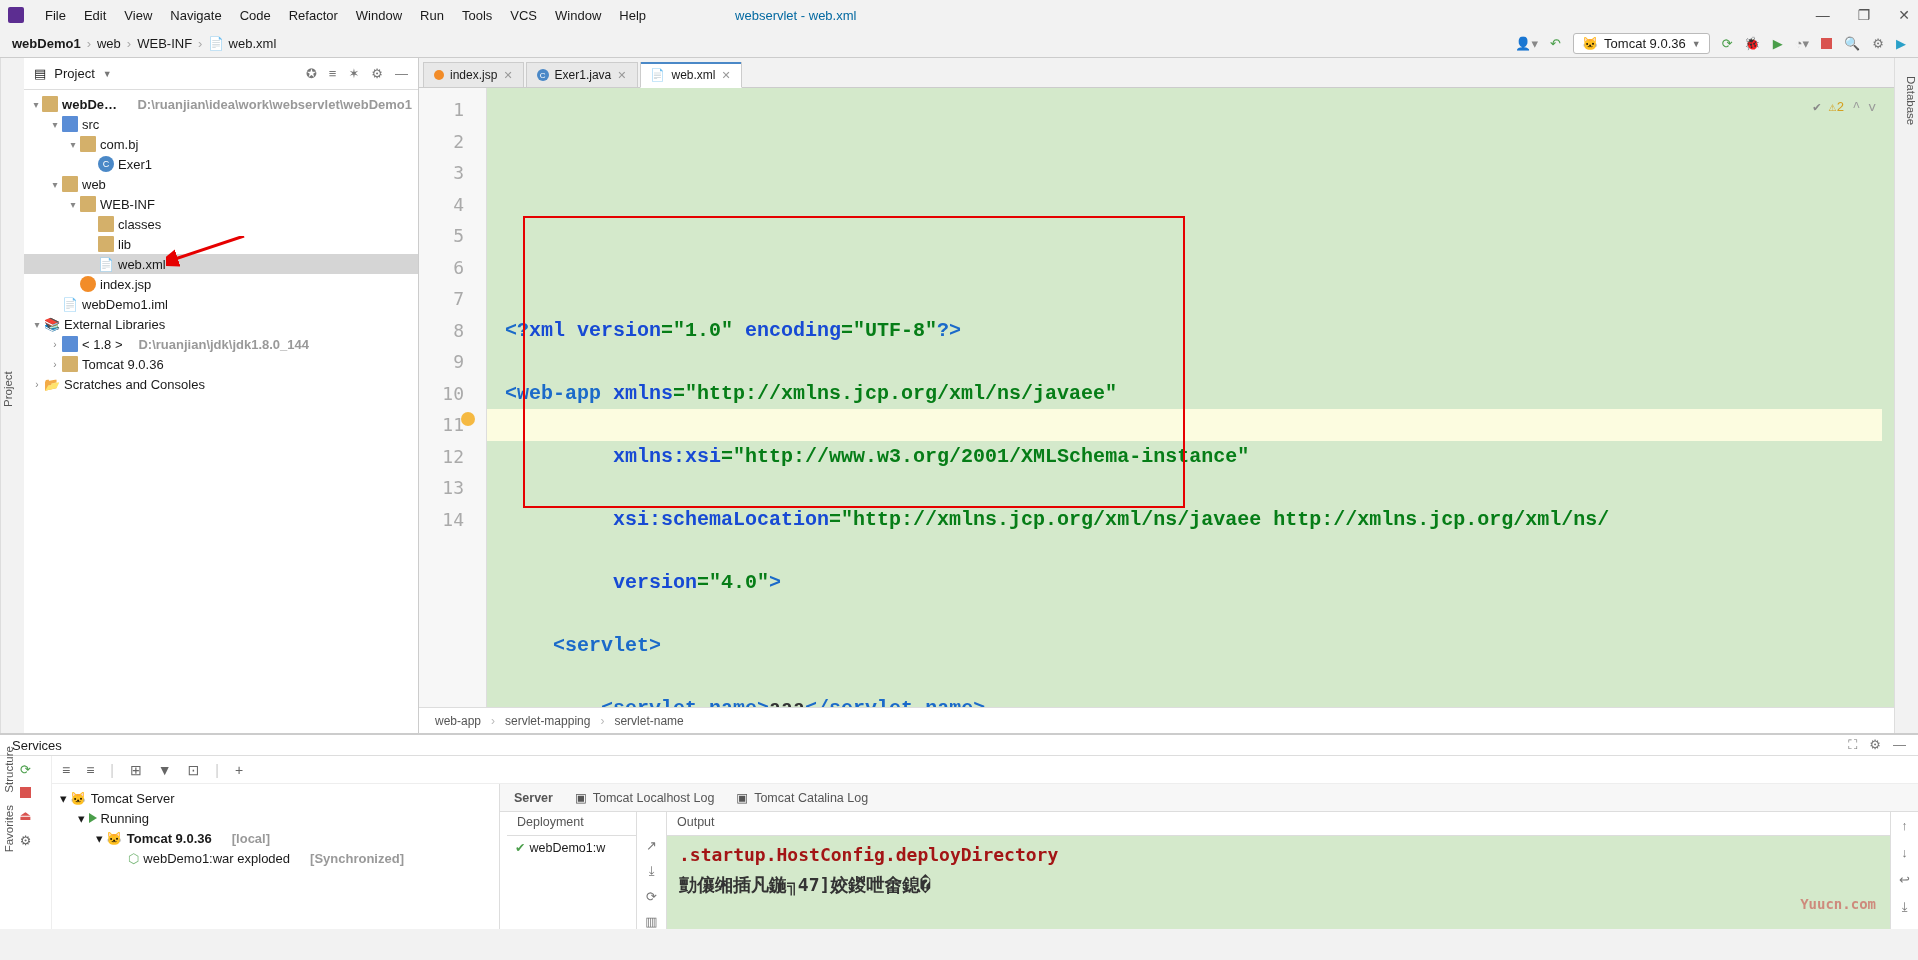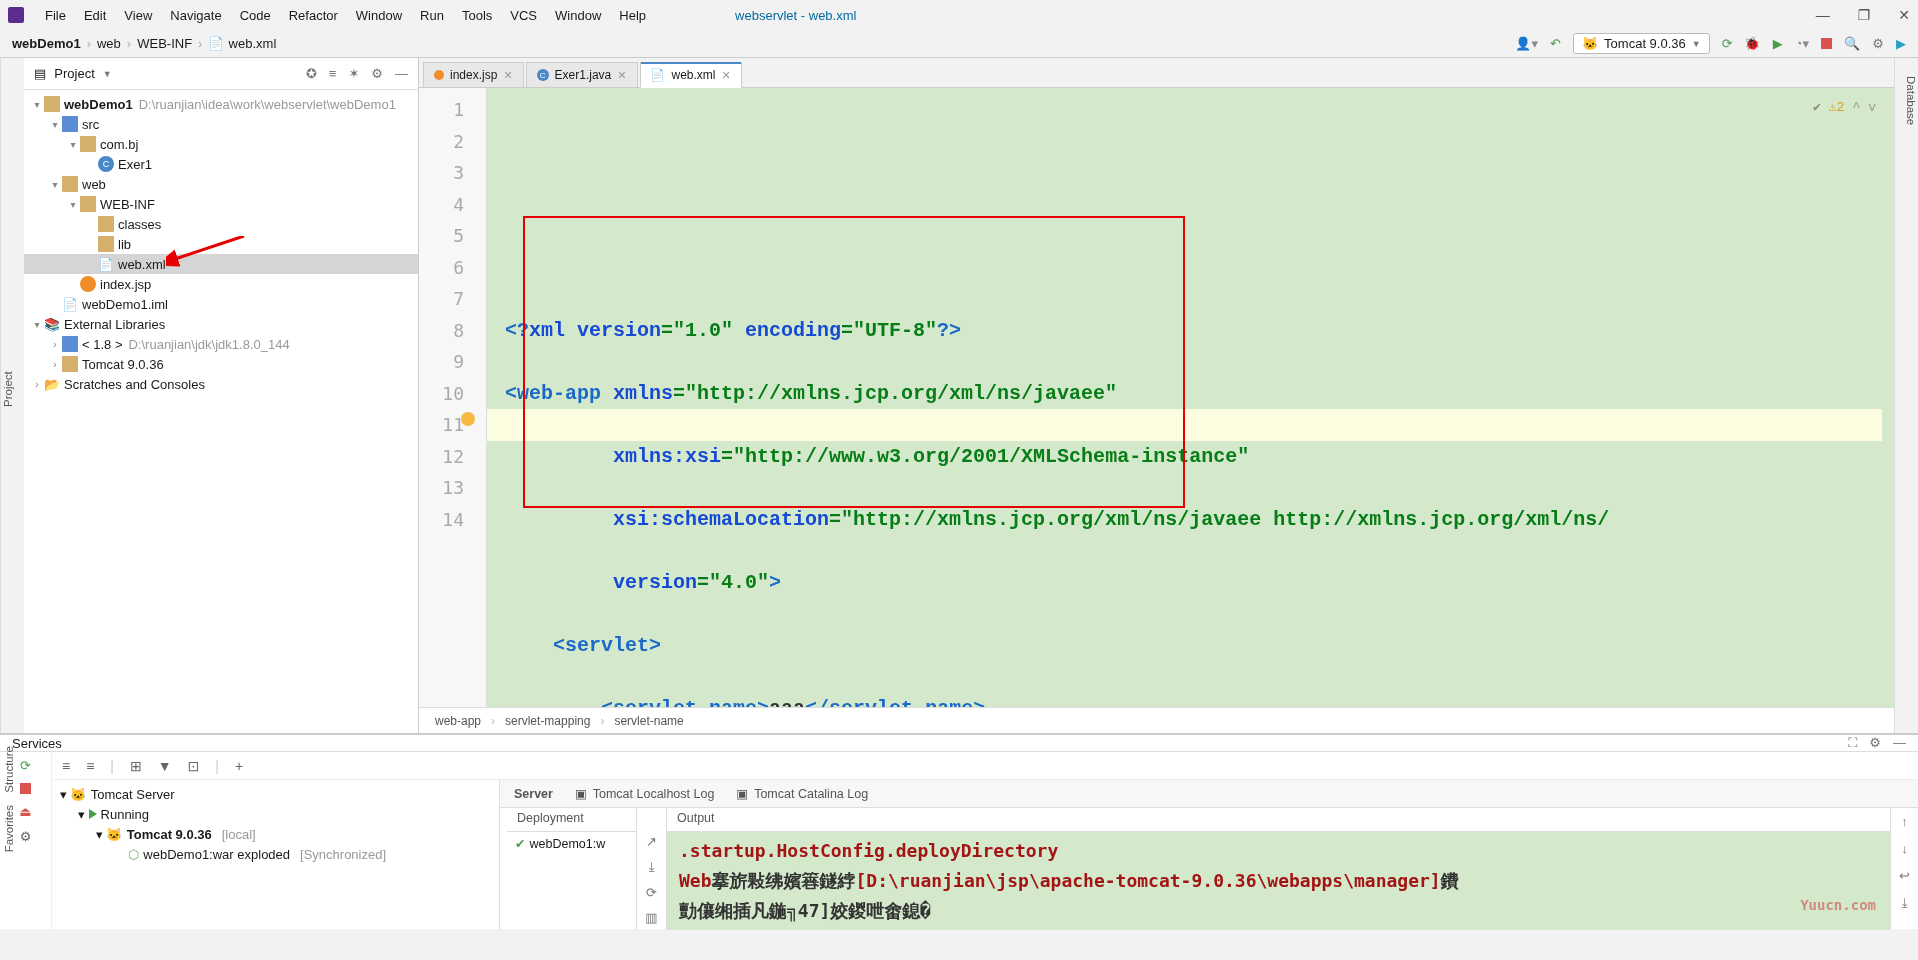--- a/index.html
+++ b/index.html
@@ -22,21 +22,21 @@
 .project-pane { width: 395px; background: #fff; border-right: 1px solid #ccc; display: flex; flex-direction: column; }
 .pp-header { height: 32px; border-bottom: 1px solid #ddd; display: flex; align-items: center; padding: 0 10px; gap: 8px; }
 .pp-header .ttl { font-size: 13px; }
 .pp-header .right-icons { margin-left: auto; display: flex; gap: 12px; color: #777; }
 .tree { flex: 1; overflow: auto; padding: 4px 0; font-size: 13px; }
 .tree-row { display: flex; align-items: center; height: 20px; padding: 0 6px; white-space: nowrap; }
 .tree-row.sel { background: #d5d5d5; }
 .tree-row .caret { width: 14px; text-align: center; color: #888; font-size: 10px; }
 .tree-row .icon { width: 16px; height: 16px; margin-right: 4px; flex-shrink: 0; display: inline-flex; align-items: center; justify-content: center;}
 .tree-row .lbl { overflow: hidden; text-overflow: ellipsis; }
-.gray { color: #999; margin-left: 6px; }
+.gray { color: #999; margin-left: 16px; font-weight: bold; }
 .editor-area { flex: 1; display: flex; flex-direction: column; background: #fff; }
 .tabs { height: 30px; display: flex; align-items: flex-end; border-bottom: 1px solid #ccc; background: #f2f2f2; padding-left: 4px; gap: 2px;}
 .tab { padding: 5px 10px; background: #e8e8e8; border: 1px solid #ccc; border-bottom: none; font-size: 12px; display: flex; align-items: center; gap: 6px; position: relative; }
 .tab.active { background: #fff; border-bottom: 1px solid #fff; margin-bottom: -1px; }
 .tab.active::after { content:''; position:absolute; top:-1px; left:0; right:0; height:2px; background:#4a88c7; }
 .tab .close { color: #999; font-size: 11px; }
 .code-wrap { flex: 1; display: flex; background: #d4e9cb; overflow: hidden; position: relative; }
 .gutter { width: 68px; background: #f7f7f7; text-align: right; padding: 6px 22px 6px 0; color: #aaa; font-family: Consolas, monospace; font-size: 18px; line-height: 31.5px; border-right: 1px solid #ddd; position: relative; }
 .gutter .ln { height: 31.5px; }
 .code { flex: 1; padding: 6px 0 6px 18px; font-family: Consolas, "Courier New", monospace; font-size: 20px; font-weight: bold; line-height: 31.5px; position: relative; white-space: pre; }
@@ -384,21 +384,20 @@
             <div style="width:30px;border-right:1px solid #ddd;display:flex;flex-direction:column;align-items:center;gap:10px;padding-top:26px;color:#777;">
               <span>↗</span>
               <span>⤓</span>
               <span>⟳</span>
               <span>▥</span>
             </div>
             <div class="bp-out">
               <div class="bp-out-h">Output</div>
               <div class="bp-out-body">
                 <div class="red">.startup.HostConfig.deployDirectory</div>
-                <div><span class="red">Web</span><span>搴旂敤绋嬪簭鐩綍</span><span class="red">[D:\ruanjian\jsp\apache-tomcat-9.0.36\webapps\manager]</span><span>鐨</span></div>
                 <div>勯儴缃插凡鍦╗47]姣鍐呭畬鎴�</div>
                 <div class="watermark">Yuucn.com</div>
               </div>
             </div>
             <div class="bp-out-rail">
               <span>↑</span>
               <span>↓</span>
               <span>↩</span>
               <span>⤓</span>
             </div>

